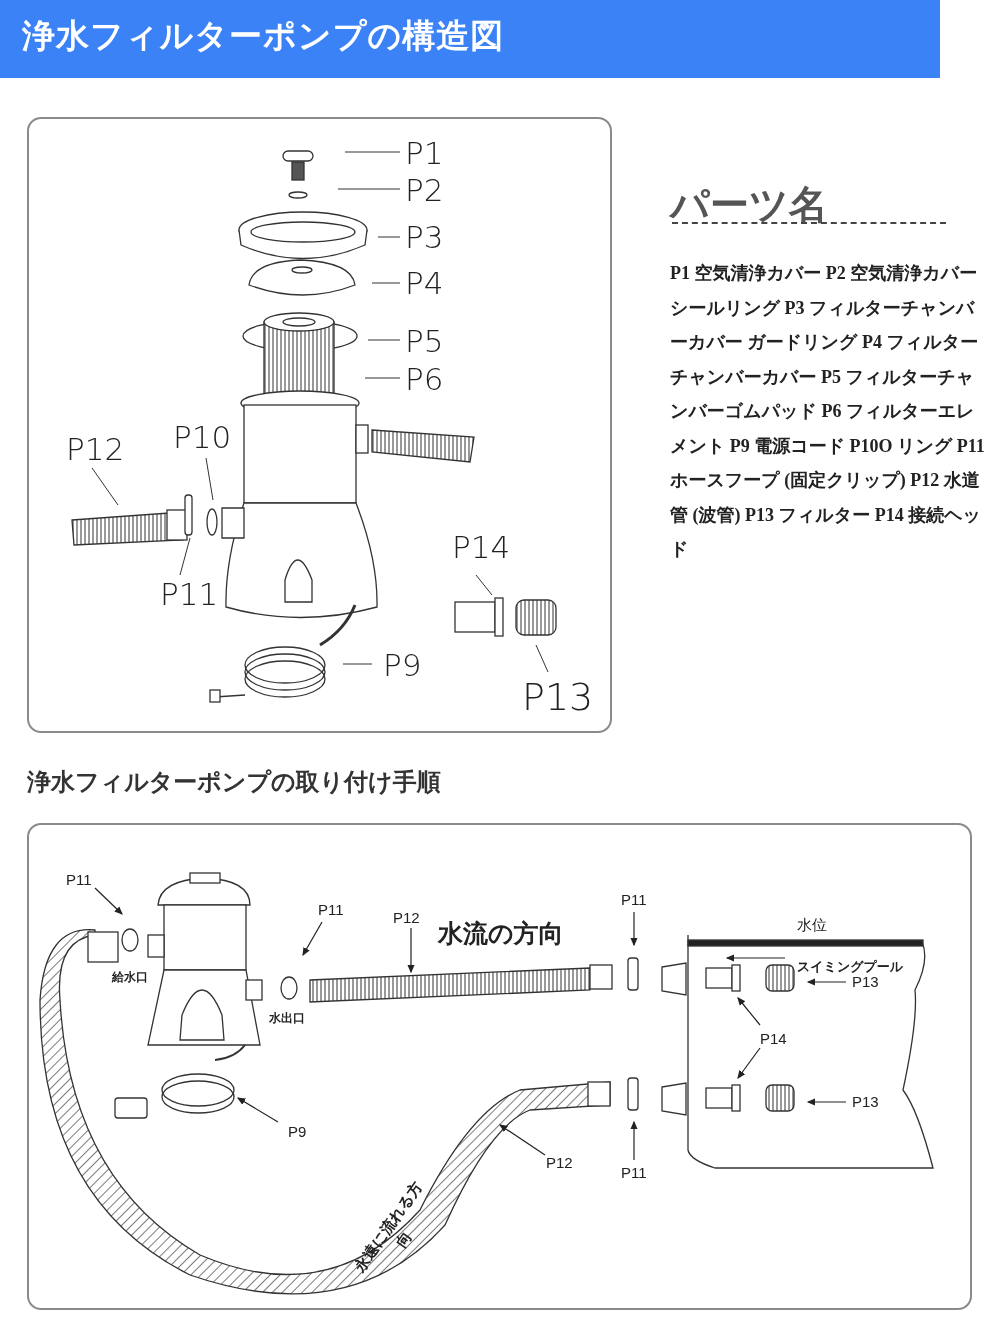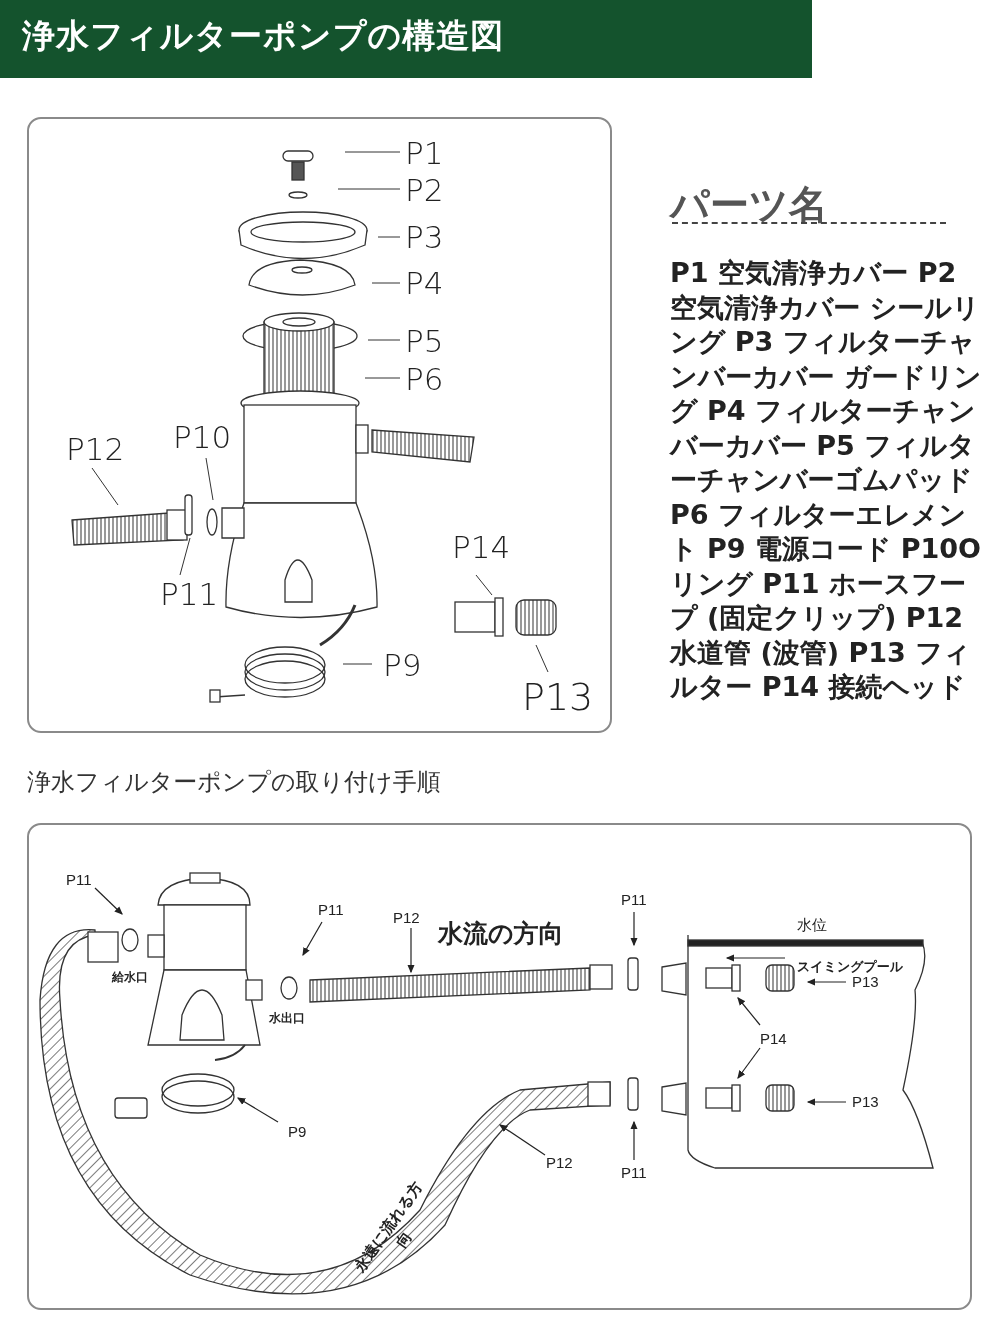--- a/index.html
+++ b/index.html
@@ -1,25 +1,25 @@
 <!DOCTYPE html>
 <html><head>
 <meta charset="utf-8">
 <style>
   html,body{margin:0;padding:0;background:#fff;}
   body{width:1000px;height:1322px;position:relative;overflow:hidden;font-family:"DejaVu Sans",sans-serif;color:#222;}
-  .header{position:absolute;left:0;top:0;width:812px;height:78px;background:#14532d;}
+  .header{position:absolute;left:0;top:0;width:940px;height:78px;background:#3b82f6;}
   .header h1{margin:0;position:absolute;left:22px;top:14px;font-size:33px;font-weight:bold;color:#fff;letter-spacing:1px;}
   .panel{position:absolute;border:2.5px solid #8a8a8a;border-radius:14px;background:#fff;box-sizing:border-box;}
   #panel1{left:27px;top:117px;width:585px;height:616px;}
   #panel2{left:27px;top:823px;width:945px;height:487px;}
   .parts-title{position:absolute;left:670px;top:178px;font-size:39px;font-weight:bold;color:#555;}
   .parts-rule{position:absolute;left:672px;top:222px;width:274px;border-top:2px dashed #444;}
-  .parts-body{position:absolute;left:670px;top:256px;width:318px;font-size:27px;font-weight:bold;line-height:34.5px;color:#222;word-break:break-all;}
-  .section2-title{position:absolute;left:27px;top:766px;font-size:24px;font-weight:normal;color:#333;}
+  .parts-body{position:absolute;left:670px;top:256px;width:318px;font-size:18px;font-weight:bold;line-height:34.5px;color:#222;word-break:break-all;font-family:Liberation Serif, serif;}
+  .section2-title{position:absolute;left:27px;top:766px;font-size:24px;font-weight:bold;color:#333;}
   svg{position:absolute;left:0;top:0;}
   .lbl-thin{font-family:"DejaVu Sans",sans-serif;font-weight:200;fill:#222;}
   .lbl{font-family:"Liberation Sans",sans-serif;fill:#222;}
   .lbl-jp{font-family:"DejaVu Sans",sans-serif;font-weight:bold;fill:#222;}
 </style>
 </head>
 <body>
 
 <div class="header">
   <h1>浄水フィルターポンプの構造図</h1>

